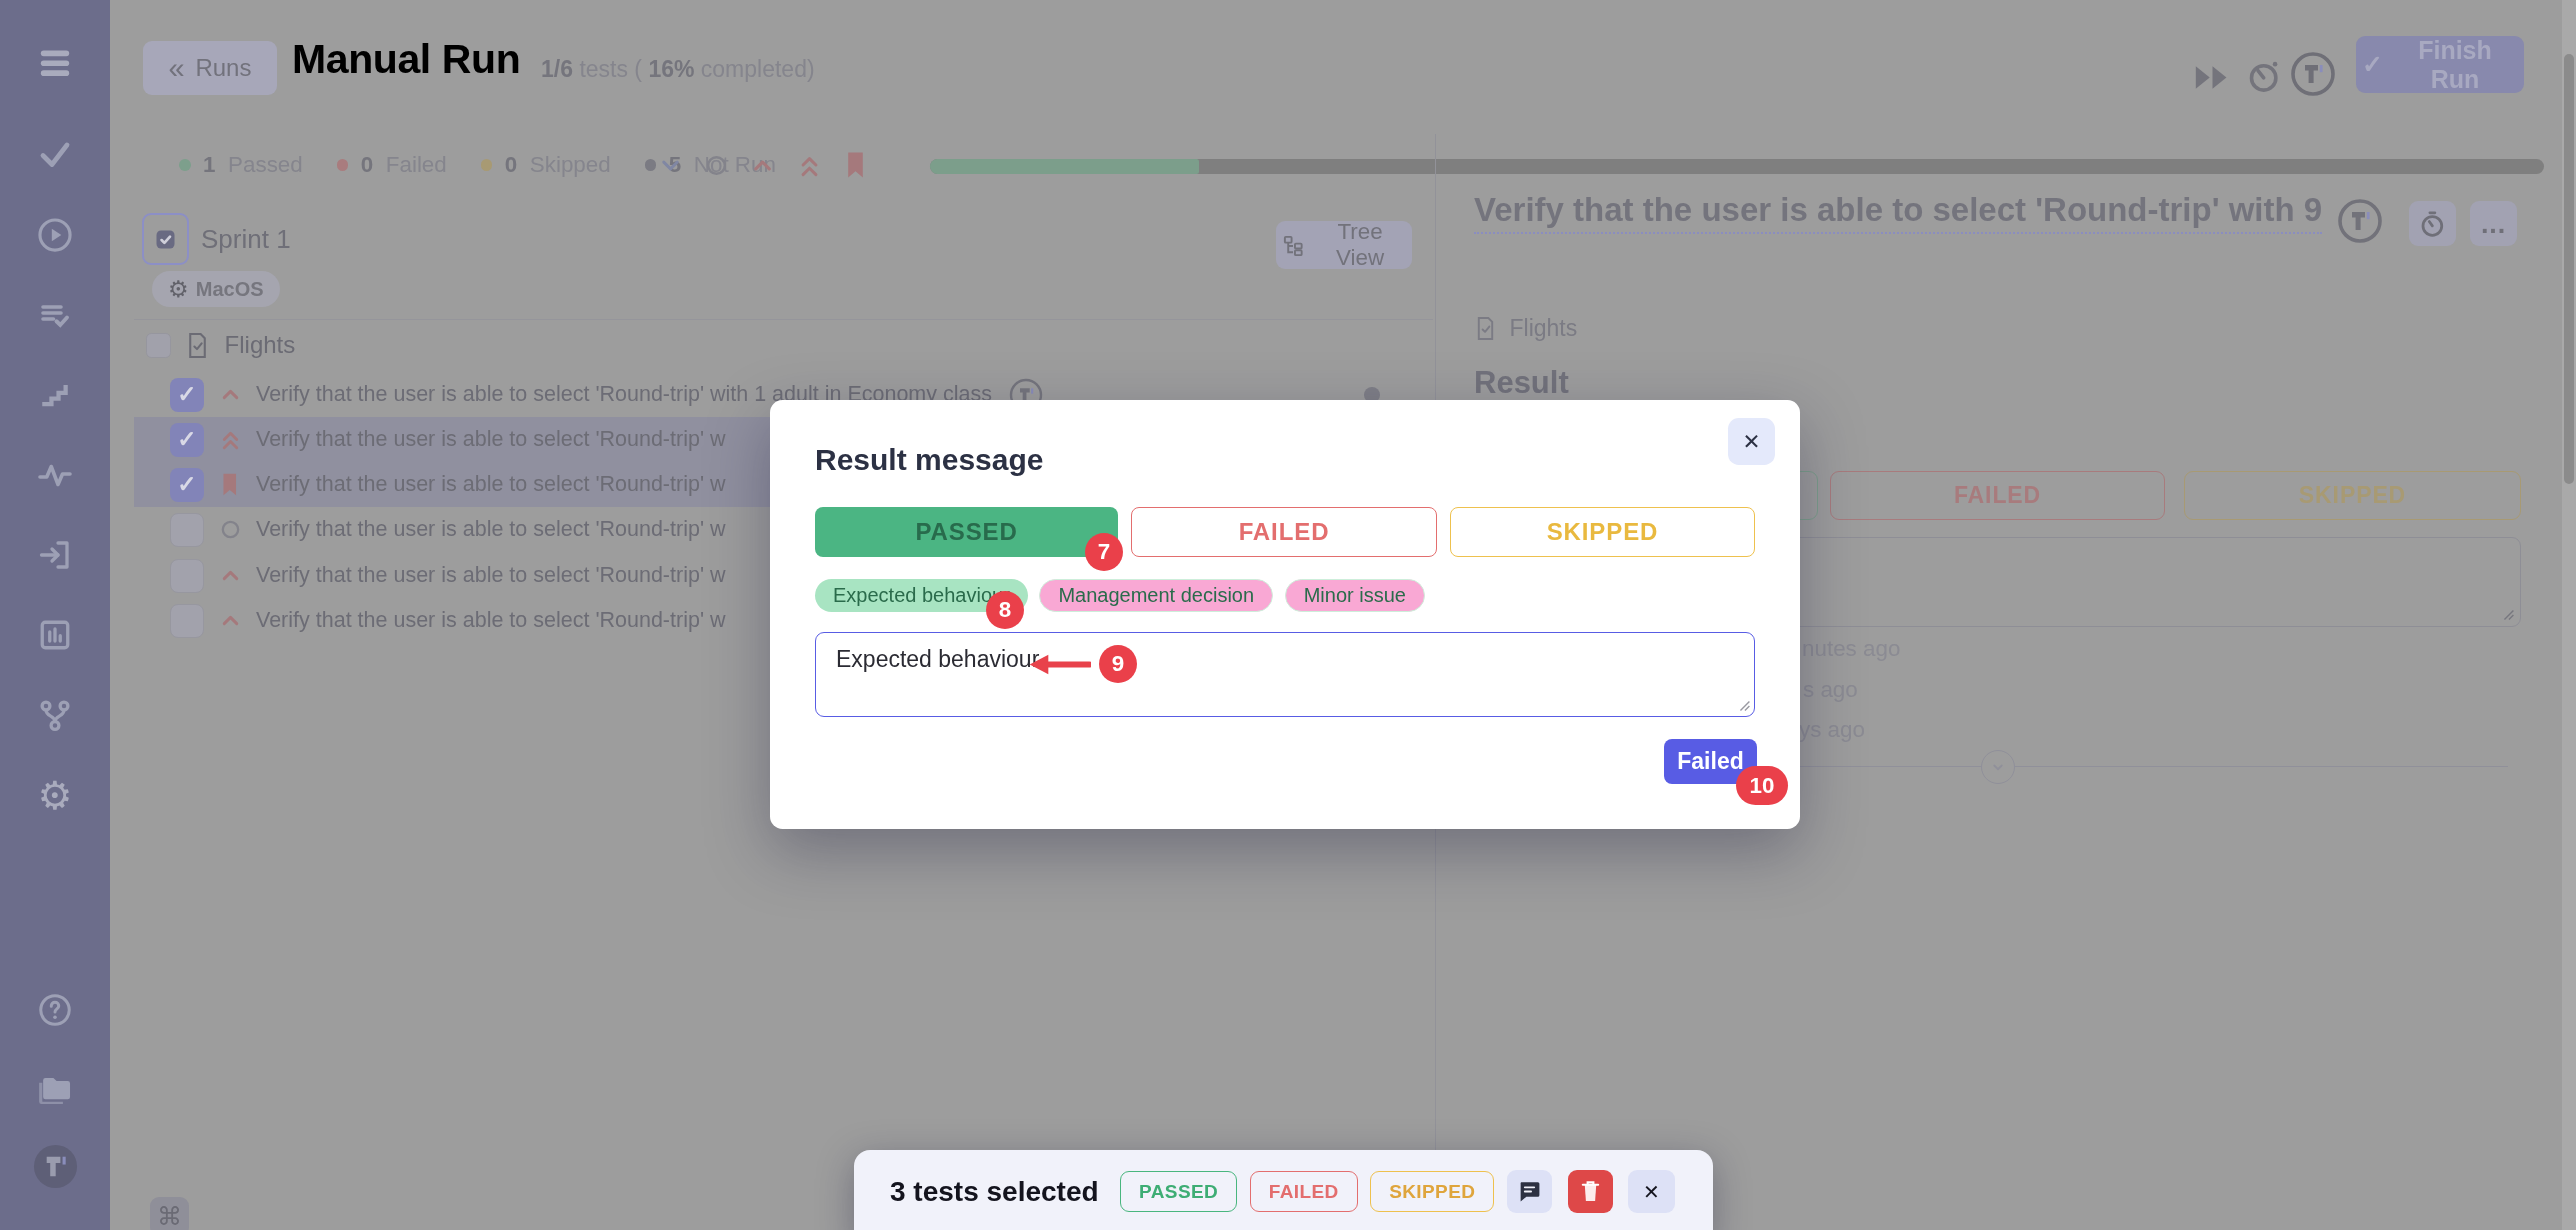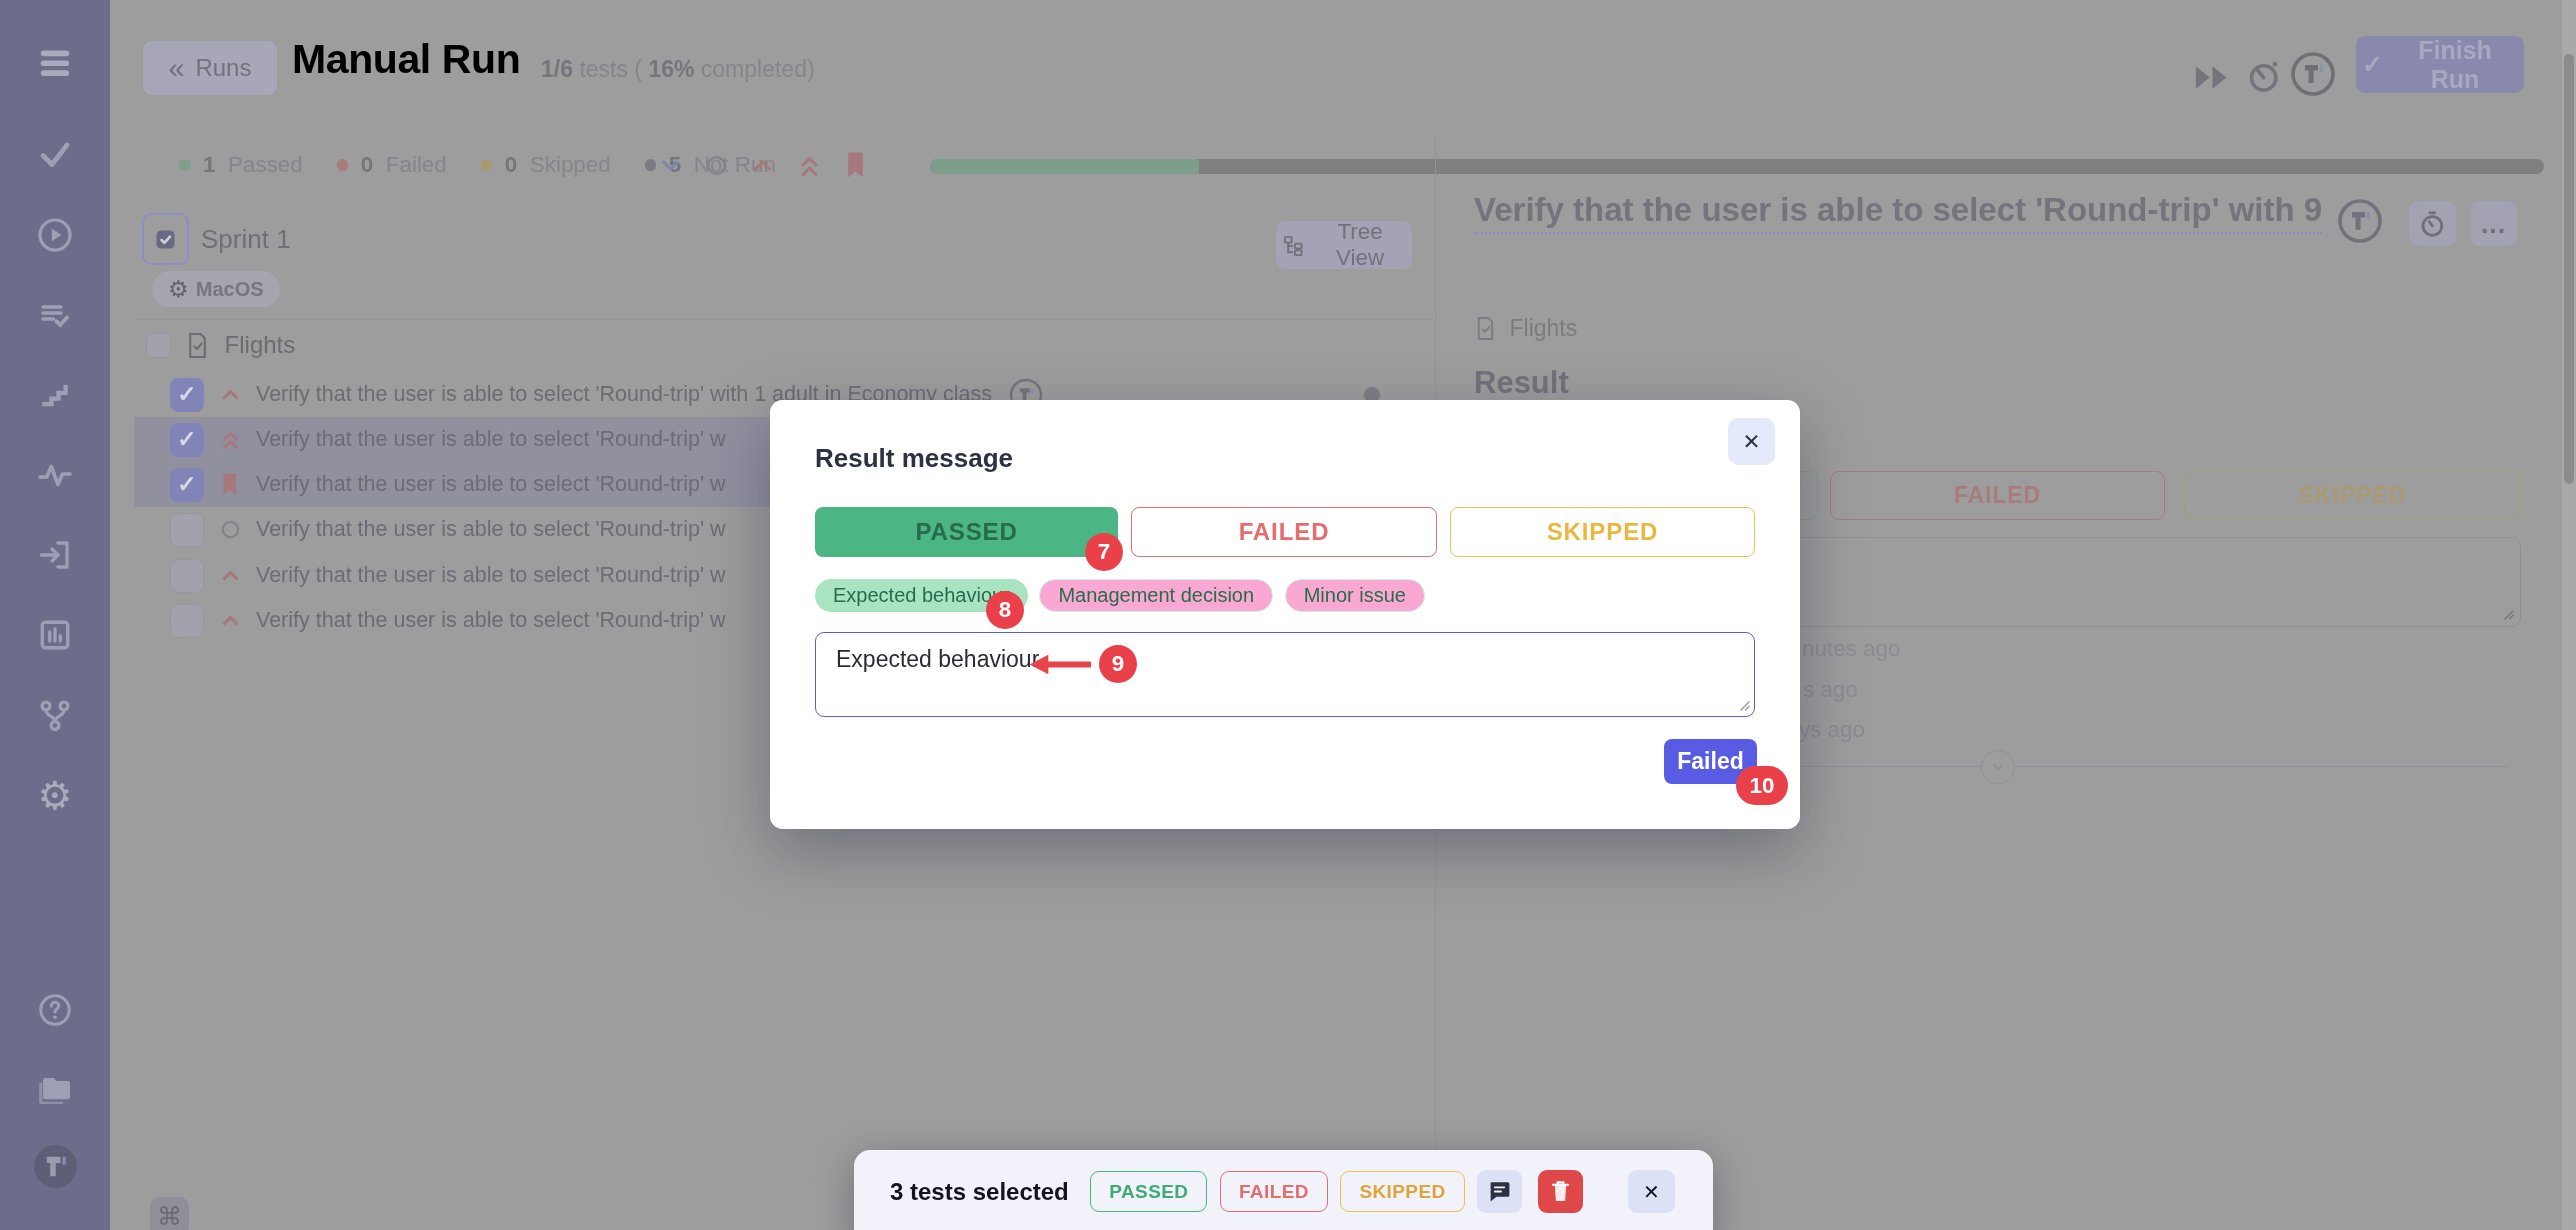--- a/index.html
+++ b/index.html
@@ -75,21 +75,21 @@
   .resize-handle{position:absolute;right:5.4px;bottom:5.4px;}
 
   .cmd-btn{position:absolute;left:150px;top:1197px;width:39px;height:39px;background:#8f8f99;border-radius:9px;
            display:flex;align-items:center;justify-content:center;color:#6a6a74;font-size:25px;}
 
   
   .backdrop{position:absolute;inset:0;background:rgba(0,0,0,0);z-index:10;}
 
   .modal{position:absolute;left:770px;top:400px;width:1030px;height:429px;background:#ffffff;border-radius:12.5px;
          box-shadow:0 21.5px 63px rgba(30,30,60,.35);z-index:30;}
-  .modal-title{position:absolute;left:45px;top:43px;font-size:26px;font-weight:700;color:#2c3144;}
+  .modal-title{position:absolute;left:45px;top:43px;font-size:30px;font-weight:700;color:#2c3144;}
   .modal-close{position:absolute;left:958px;top:18px;width:47px;height:47px;background:#e4e9fb;border-radius:10.7px;
                display:flex;align-items:center;justify-content:center;color:#2c3144;font-size:21.5px;}
   .m-statuses{position:absolute;left:45px;top:107px;width:940px;display:flex;gap:13.4px;}
   .m-status{flex:1;height:50px;box-sizing:border-box;border-radius:8px;display:flex;align-items:center;justify-content:center;
             font-size:24px;font-weight:700;letter-spacing:0.9px;}
   .m-passed{background:#4bb583;color:#286b4c;}
   .m-failed{background:#fff;border:1.8px solid #e36e6e;color:#e36e6e;}
   .m-skipped{background:#fff;border:1.8px solid #eec14e;color:#e9b93f;}
   .m-tags{position:absolute;left:45px;top:179px;display:flex;gap:11.6px;}
   .m-tag{height:33px;box-sizing:border-box;border-radius:17px;padding:0 18px;display:flex;align-items:center;
@@ -102,21 +102,21 @@
   .m-apply{position:absolute;left:894px;top:339px;width:93px;height:45px;background:#585ce4;border:none;border-radius:8px;
            color:#ffffff;font-size:23px;font-weight:700;font-family:"Liberation Sans",sans-serif;}
   .badge{position:absolute;background:#ea404a;color:#fff;font-weight:700;font-size:22.4px;border-radius:20px;
          display:flex;align-items:center;justify-content:center;z-index:35;}
   .badge.c{width:38px;height:38px;}
   .arrow-anno{position:absolute;left:257px;top:251px;color:#e8424b;}
 
   .bottom-bar{position:absolute;left:854px;top:1150px;width:859px;height:97px;background:#f1f2fa;border-radius:16px;
               box-shadow:0 9px 36px rgba(30,30,60,.35);z-index:20;display:flex;align-items:flex-start;padding:0;}
   .bb-inner{display:flex;align-items:center;gap:12.5px;margin:20px 0 0 36px;}
-  .bb-text{font-size:24px;font-weight:700;color:#14141e;margin-right:9px;white-space:nowrap;}
+  .bb-text{font-size:28px;font-weight:700;color:#14141e;margin-right:9px;white-space:nowrap;}
   .bb-pill{height:41px;box-sizing:border-box;border-radius:9px;border:1.8px solid;background:transparent;
            display:flex;align-items:center;justify-content:center;padding:0 18px;font-size:19px;font-weight:700;letter-spacing:0.4px;}
   .bb-passed{border-color:#49b67e;color:#3ead74;}
   .bb-failed{border-color:#e36e6e;color:#e36e6e;}
   .bb-skipped{border-color:#eec14e;color:#dfa53c;}
   .bb-icbtn{width:45px;height:43px;border-radius:9px;display:flex;align-items:center;justify-content:center;}
   .bb-soft{background:#dde1f6;color:#2d3142;}
   .bb-danger{background:#de4848;color:#fff;margin-left:3.6px;}
   .bb-close{position:absolute;right:38px;top:20px;width:47px;height:43px;background:#dde1f6;border-radius:9px;
             display:flex;align-items:center;justify-content:center;color:#14141e;font-size:20px;}

